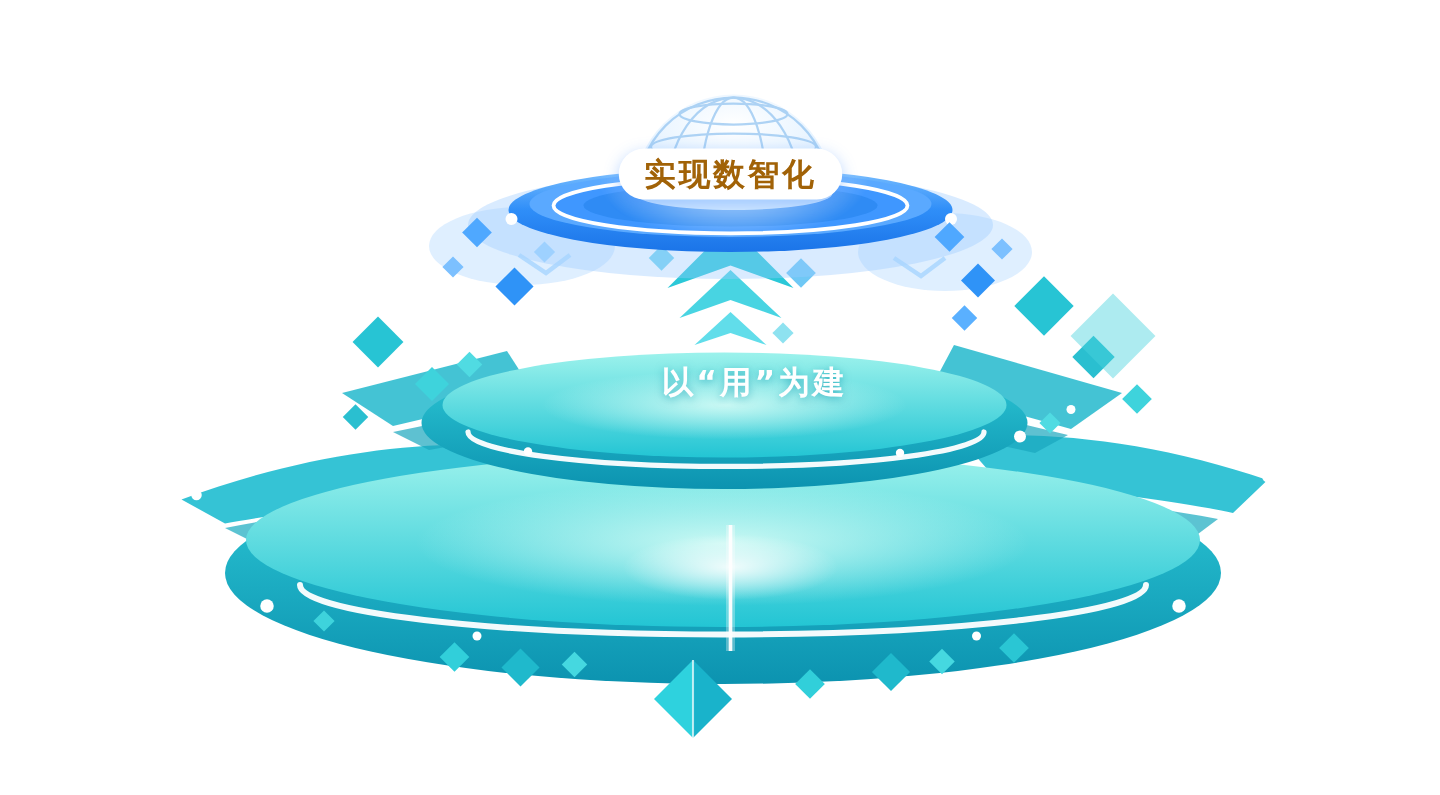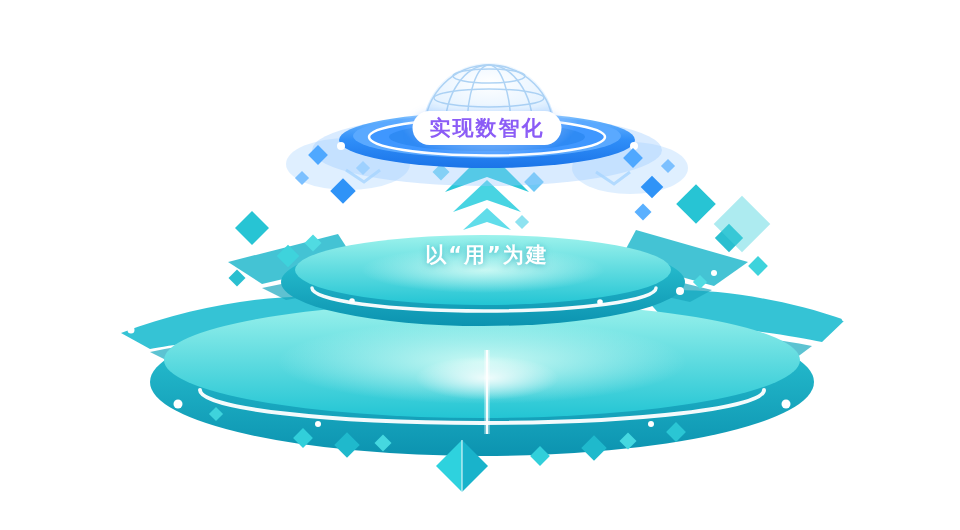--- a/index.html
+++ b/index.html
@@ -15,25 +15,24 @@
     position:absolute;
     transform:translateX(-50%);
     white-space:nowrap;
     font-weight:bold;
     font-size:21px;
     letter-spacing:2px;
     text-align:center;
   }
   .tier-label.pill{
     background:#ffffff;
-    color:#8b5cf6;
+    color:#a16207;
     padding:3px 17px;
     border-radius:17px;
     box-shadow:0 3px 10px rgba(64,140,255,.38);
-    margin-top:12px;
   }
   .tier-label.on-teal{
     color:#ffffff;
     text-shadow:0 1px 6px rgba(0,140,165,.55);
   }
 </style>
 </head>
 <body>
 
 <div class="stage">
@@ -206,16 +205,16 @@
       <ellipse cx="489" cy="129" rx="64" ry="64"></ellipse>
       <ellipse cx="489" cy="98" rx="55" ry="9"></ellipse>
       <ellipse cx="489" cy="76" rx="36" ry="7"></ellipse>
     </g>
     <ellipse cx="489" cy="129" rx="66" ry="11" fill="#D9ECFF" opacity="0.9"></ellipse>
   </g>
 </svg>
 
 <div class="tier-label pill" style="left:487px; top:99px;">实现数智化</div>
 
-<div class="tier-label on-teal" style="left:487px; top:241px;">以“用”为建</div>
+<div class="tier-label on-teal" style="left:503px; top:241px;">以“用”为建</div>
 
 
 </div>
 
 </body></html>

